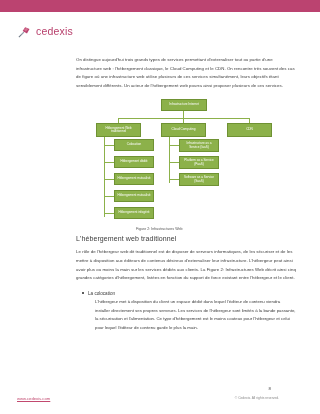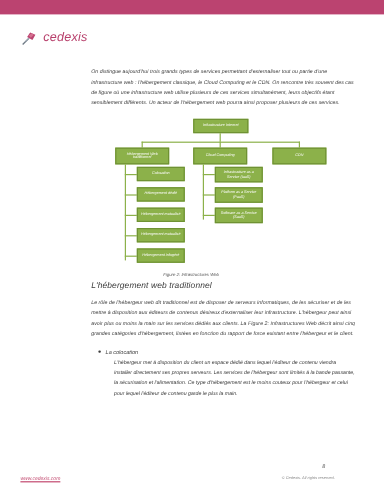--- a/index.html
+++ b/index.html
@@ -12,21 +12,20 @@
     background: #ffffff;
     font-family: "Liberation Sans", sans-serif;
     overflow: hidden;
     position: relative;
   }
   #page {
     position: relative;
     width: 293px;
     height: 414px;
     background: #ffffff;
-    font-style: italic;
   }
   
   .top-banner {
     position: absolute;
     left: 0;
     top: 0;
     width: 320px;
     height: 12px;
     background: #bb4370;
   }

